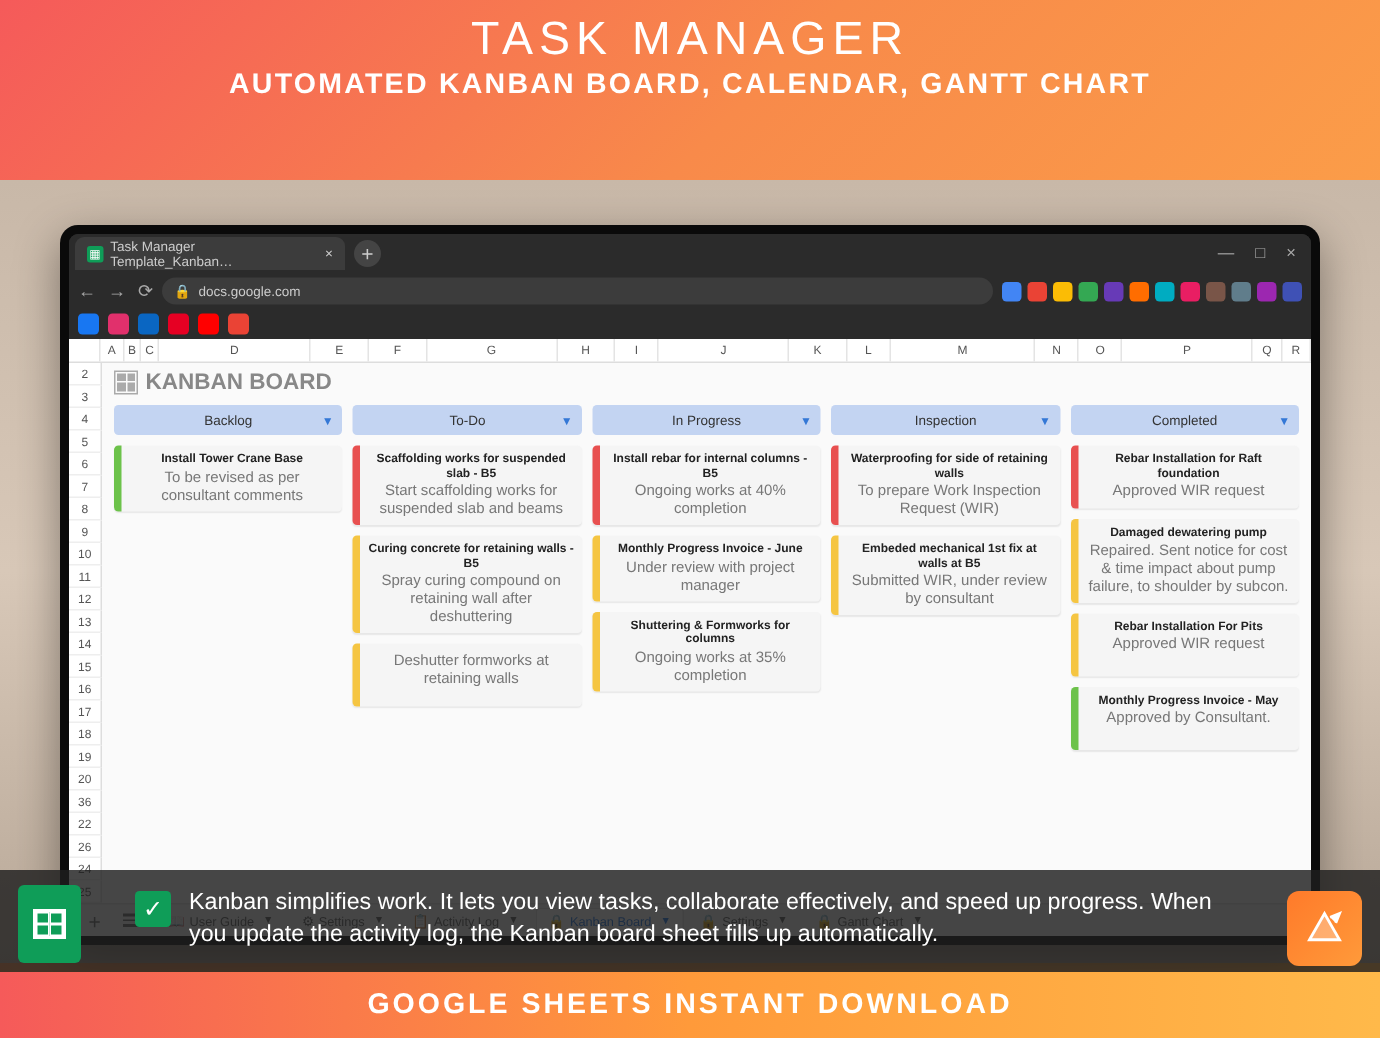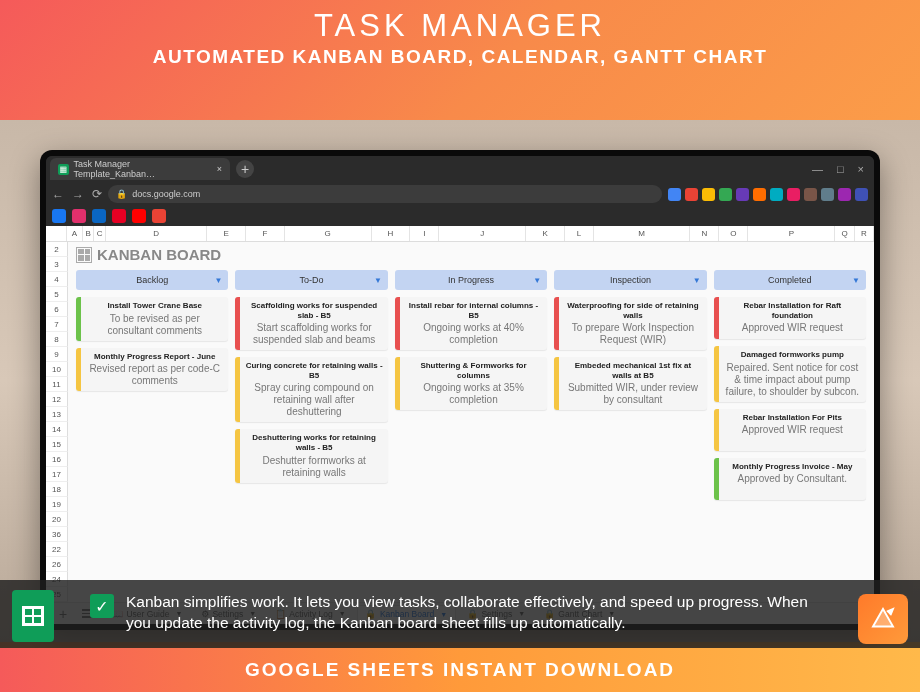--- a/index.html
+++ b/index.html
@@ -230,27 +230,20 @@
                   <span>Backlog</span>
                   <span class="khead-arrow">▼</span>
                 </div>
                 <div class="kcard">
                   <div class="kcard-tag" style="background:#6cc24a;"></div>
                   <div class="kcard-body">
                     <div class="kcard-title">Install Tower Crane Base</div>
                     <div class="kcard-desc">To be revised as per consultant comments</div>
                   </div>
                 </div>
-                <div class="kcard">
-                  <div class="kcard-tag" style="background:#f5c542;"></div>
-                  <div class="kcard-body">
-                    <div class="kcard-title">Monthly Progress Report - June</div>
-                    <div class="kcard-desc">Revised report as per code-C comments</div>
-                  </div>
-                </div>
               </div>
               <div class="kcol">
                 <div class="khead">
                   <span>To-Do</span>
                   <span class="khead-arrow">▼</span>
                 </div>
                 <div class="kcard">
                   <div class="kcard-tag" style="background:#e85050;"></div>
                   <div class="kcard-body">
                     <div class="kcard-title">Scaffolding works for suspended slab - B5</div>
@@ -260,40 +253,46 @@
                 <div class="kcard">
                   <div class="kcard-tag" style="background:#f5c542;"></div>
                   <div class="kcard-body">
                     <div class="kcard-title">Curing concrete for retaining walls - B5</div>
                     <div class="kcard-desc">Spray curing compound on retaining wall after deshuttering</div>
                   </div>
                 </div>
                 <div class="kcard">
                   <div class="kcard-tag" style="background:#f5c542;"></div>
                   <div class="kcard-body">
-                    <div class="kcard-title">Deshuttering works for retaining walls - B5</div>
                     <div class="kcard-desc">Deshutter formworks at retaining walls</div>
                   </div>
                 </div>
               </div>
               <div class="kcol">
                 <div class="khead">
                   <span>In Progress</span>
                   <span class="khead-arrow">▼</span>
                 </div>
                 <div class="kcard">
                   <div class="kcard-tag" style="background:#e85050;"></div>
                   <div class="kcard-body">
                     <div class="kcard-title">Install rebar for internal columns - B5</div>
                     <div class="kcard-desc">Ongoing works at 40% completion</div>
                   </div>
                 </div>
                 <div class="kcard">
                   <div class="kcard-tag" style="background:#f5c542;"></div>
                   <div class="kcard-body">
+                    <div class="kcard-title">Monthly Progress Invoice - June</div>
+                    <div class="kcard-desc">Under review with project manager</div>
+                  </div>
+                </div>
+                <div class="kcard">
+                  <div class="kcard-tag" style="background:#f5c542;"></div>
+                  <div class="kcard-body">
                     <div class="kcard-title">Shuttering &amp; Formworks for columns</div>
                     <div class="kcard-desc">Ongoing works at 35% completion</div>
                   </div>
                 </div>
               </div>
               <div class="kcol">
                 <div class="khead">
                   <span>Inspection</span>
                   <span class="khead-arrow">▼</span>
                 </div>
@@ -320,21 +319,21 @@
                 <div class="kcard">
                   <div class="kcard-tag" style="background:#e85050;"></div>
                   <div class="kcard-body">
                     <div class="kcard-title">Rebar Installation for Raft foundation</div>
                     <div class="kcard-desc">Approved WIR request</div>
                   </div>
                 </div>
                 <div class="kcard">
                   <div class="kcard-tag" style="background:#f5c542;"></div>
                   <div class="kcard-body">
-                    <div class="kcard-title">Damaged formworks pump</div>
+                    <div class="kcard-title">Damaged dewatering pump</div>
                     <div class="kcard-desc">Repaired. Sent notice for cost &amp; time impact about pump failure, to shoulder by subcon.</div>
                   </div>
                 </div>
                 <div class="kcard">
                   <div class="kcard-tag" style="background:#f5c542;"></div>
                   <div class="kcard-body">
                     <div class="kcard-title">Rebar Installation For Pits</div>
                     <div class="kcard-desc">Approved WIR request</div>
                   </div>
                 </div>

